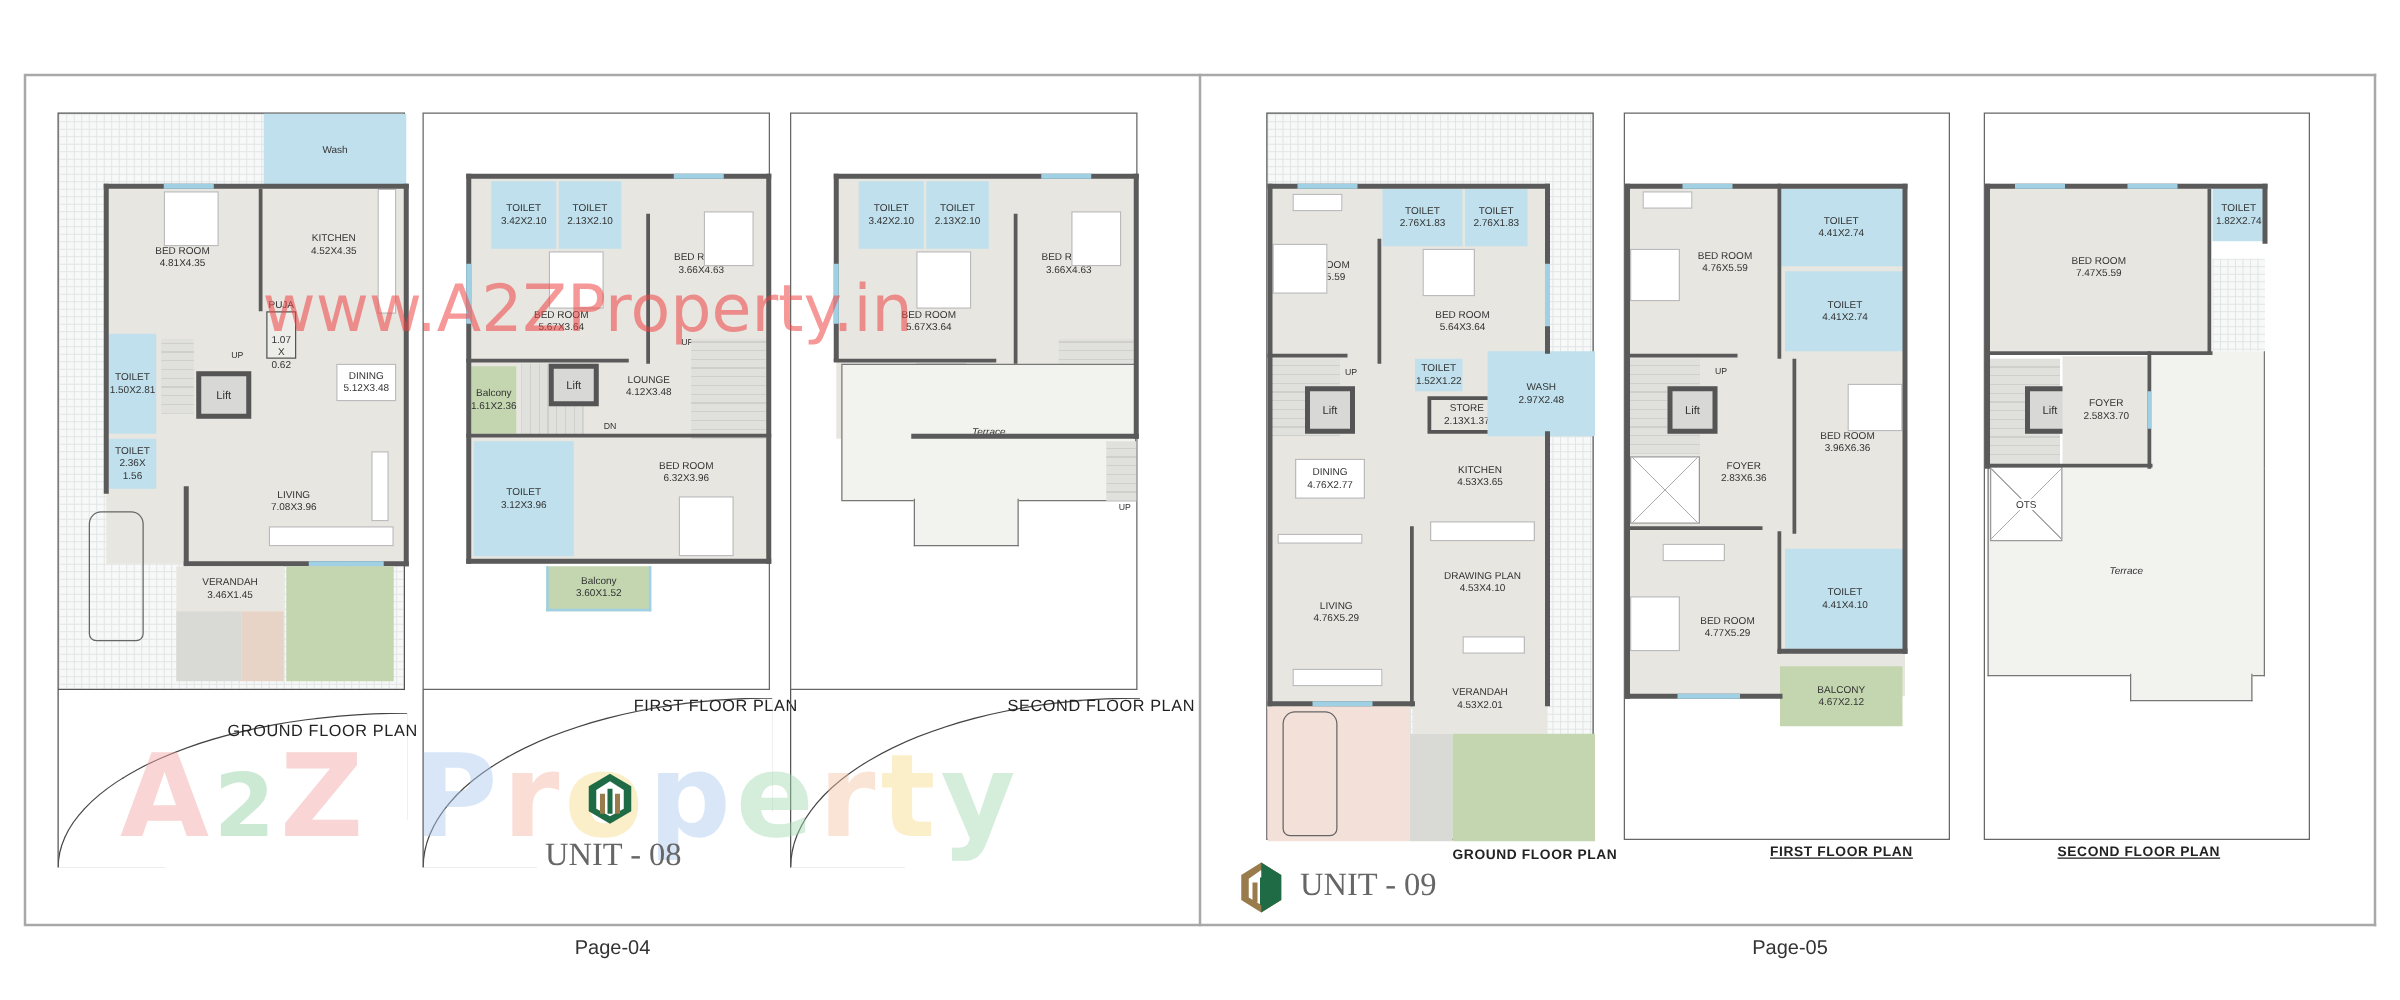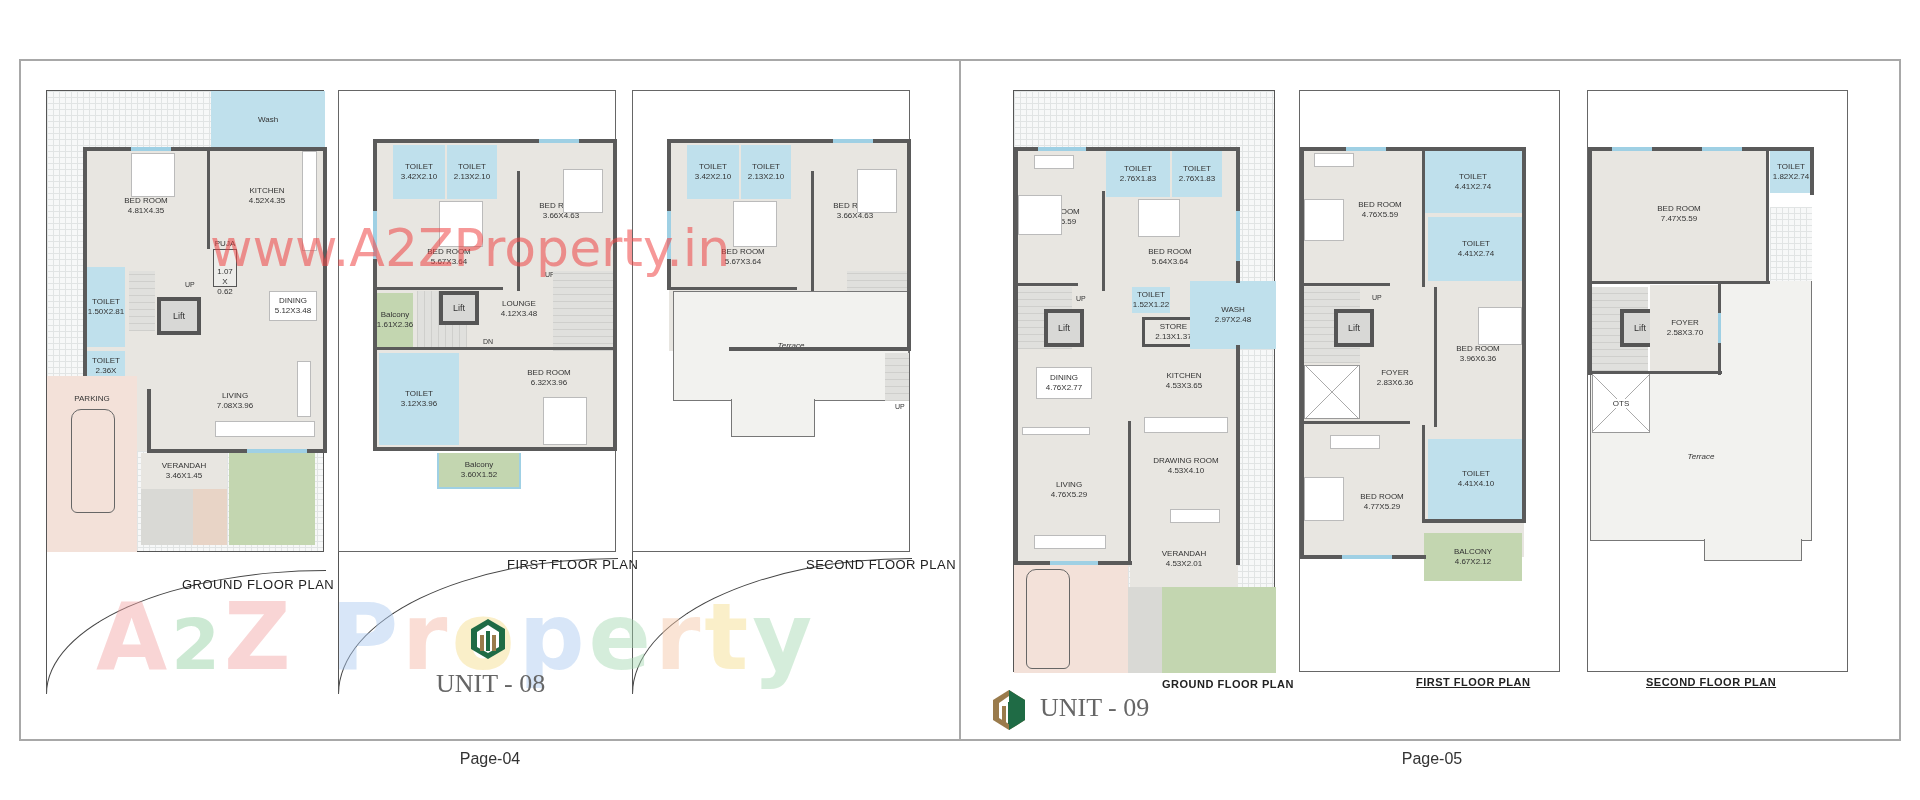--- a/index.html
+++ b/index.html
@@ -87,23 +87,20 @@
 
   <div class="wall" style="left:36px;top:56px;width:244px;height:4px;"></div>
   <div class="wall" style="left:36px;top:56px;width:4px;height:248px;"></div>
   <div class="wall" style="left:276px;top:56px;width:4px;height:306px;"></div>
   <div class="wall" style="left:100px;top:298px;width:4px;height:64px;"></div>
   <div class="wall" style="left:100px;top:358px;width:180px;height:4px;"></div>
   <div class="wall" style="left:160px;top:60px;width:3px;height:98px;"></div>
   <div class="win" style="left:84px;top:56px;width:40px;height:4px;"></div>
   <div class="win" style="left:200px;top:358px;width:60px;height:4px;"></div>
 
-  <div class="room pink" style="left:0;top:285px;width:90px;height:176px;justify-content:flex-start;padding-top:18px;">
-    <span>PARKING</span>
-  </div>
   <div class="car" style="left:24px;top:318px;width:44px;height:104px;"></div>
   <div class="room floor" style="left:94px;top:362px;width:86px;height:36px;">
     <span>VERANDAH</span>
     <span>3.46X1.45</span>
   </div>
   <div class="room concrete" style="left:94px;top:398px;width:52px;height:56px;"></div>
   <div class="room brick" style="left:146px;top:398px;width:34px;height:56px;"></div>
   <div class="room green" style="left:182px;top:362px;width:86px;height:92px;"></div>
 </div>
 <div class="arc" style="left:46px;top:570px;width:280px;height:124px;"></div>
@@ -276,21 +273,21 @@
     <span>DINING</span>
     <span>4.76X2.77</span>
   </div>
   <div class="room" style="left:130px;top:270px;width:80px;height:40px;">
     <span>KITCHEN</span>
     <span>4.53X3.65</span>
   </div>
   <div class="furn" style="left:130px;top:326px;width:84px;height:16px;"></div>
   <div class="furn" style="left:8px;top:336px;width:68px;height:8px;"></div>
   <div class="room" style="left:130px;top:360px;width:84px;height:30px;">
-    <span>DRAWING ROOM</span>
+    <span>DRAWING PLAN</span>
     <span>4.53X4.10</span>
   </div>
   <div class="furn" style="left:156px;top:418px;width:50px;height:14px;"></div>
   <div class="room" style="left:10px;top:384px;width:90px;height:30px;">
     <span>LIVING</span>
     <span>4.76X5.29</span>
   </div>
   <div class="furn" style="left:20px;top:444px;width:72px;height:14px;"></div>
   <div class="room floor" style="left:116px;top:440px;width:108px;height:56px;">
     <span>VERANDAH</span>

